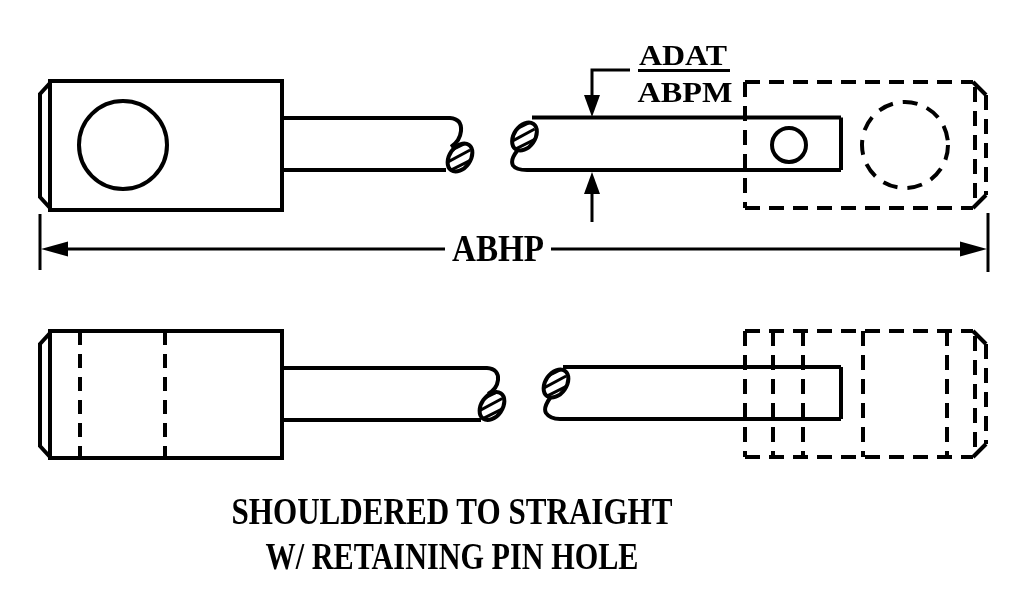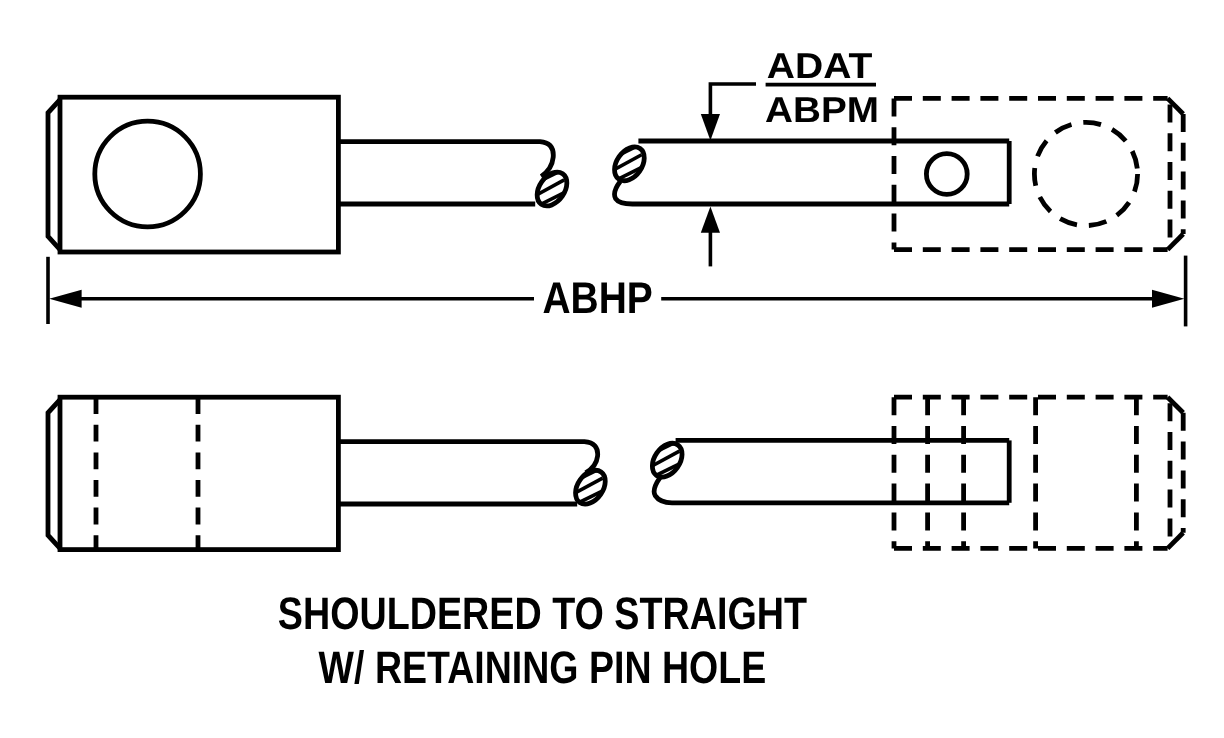--- a/index.html
+++ b/index.html
@@ -2,21 +2,21 @@
 <html><head>
 <meta charset="utf-8">
 <style>
   html, body { margin: 0; padding: 0; background: #ffffff; }
   .canvas {
     position: relative;
     width: 1020px;
     height: 615px;
     background: #ffffff;
     overflow: hidden;
-    font-family: Liberation Sans, sans-serif;
+    font-family: Liberation Serif, serif;
   }
   svg { display: block; }
   .outline   { fill: none; stroke: #000; stroke-width: 4; }
   .outline-f { fill: #fff; stroke: #000; stroke-width: 4; }
   .thin      { fill: none; stroke: #000; stroke-width: 3; }
   .dashed    { fill: none; stroke: #000; stroke-width: 4; stroke-dasharray: 15 9; }
   .dashed2   { fill: none; stroke: #000; stroke-width: 4; stroke-dasharray: 14 9; }
   .dashcirc  { fill: none; stroke: #000; stroke-width: 4; stroke-dasharray: 15 10; }
   .arrow     { fill: #000; stroke: none; }
   .lbl       { fill: #000; font-weight: bold; }

